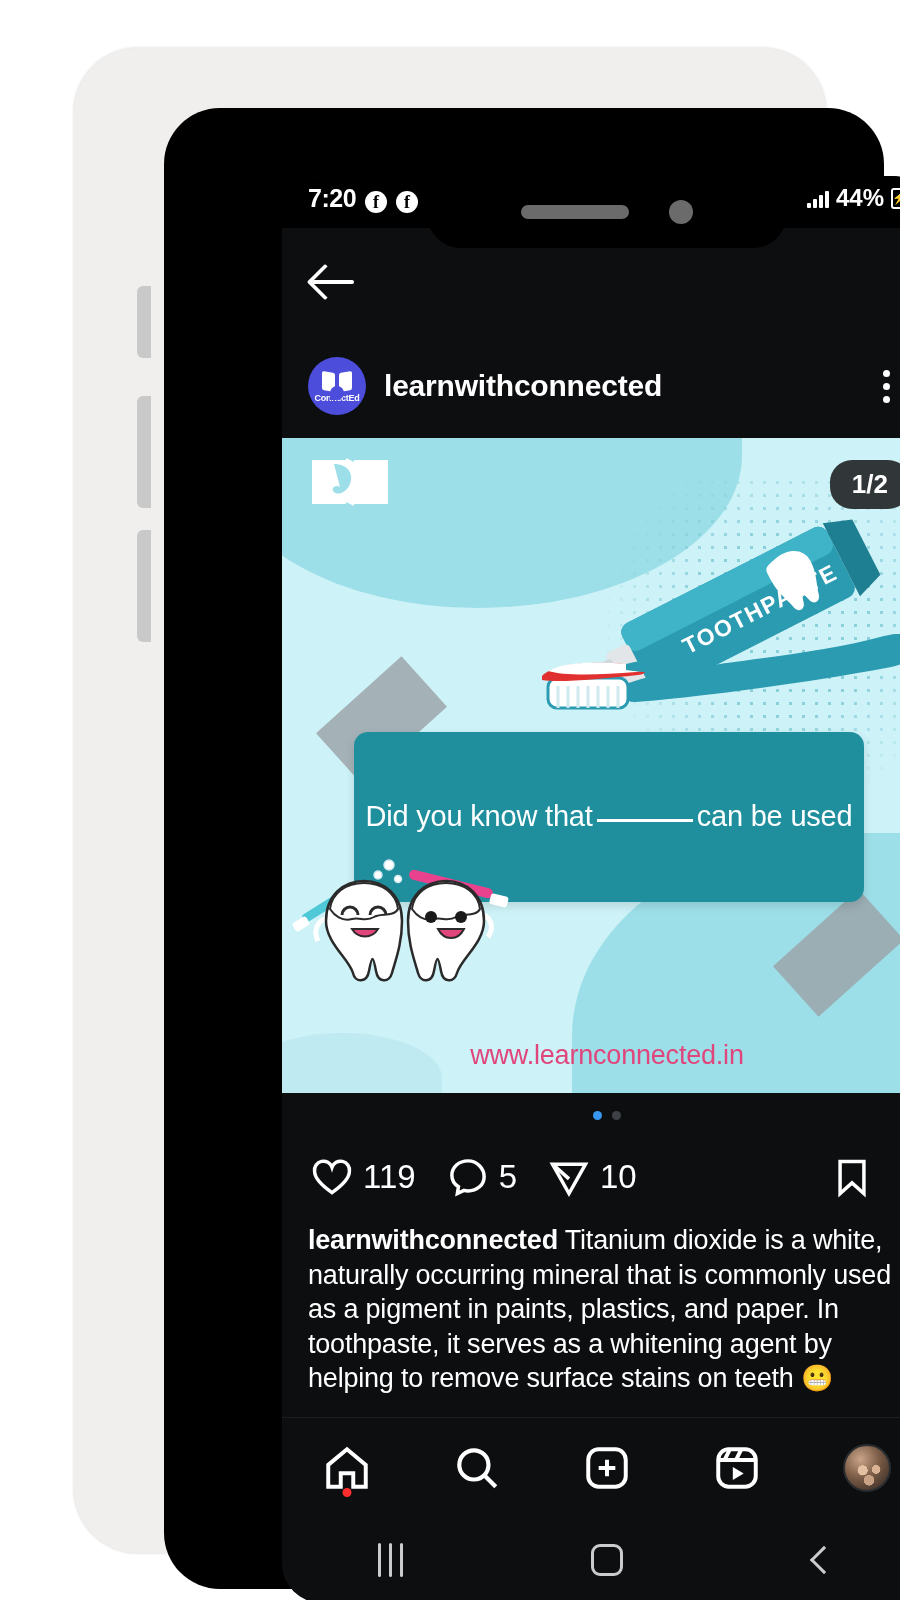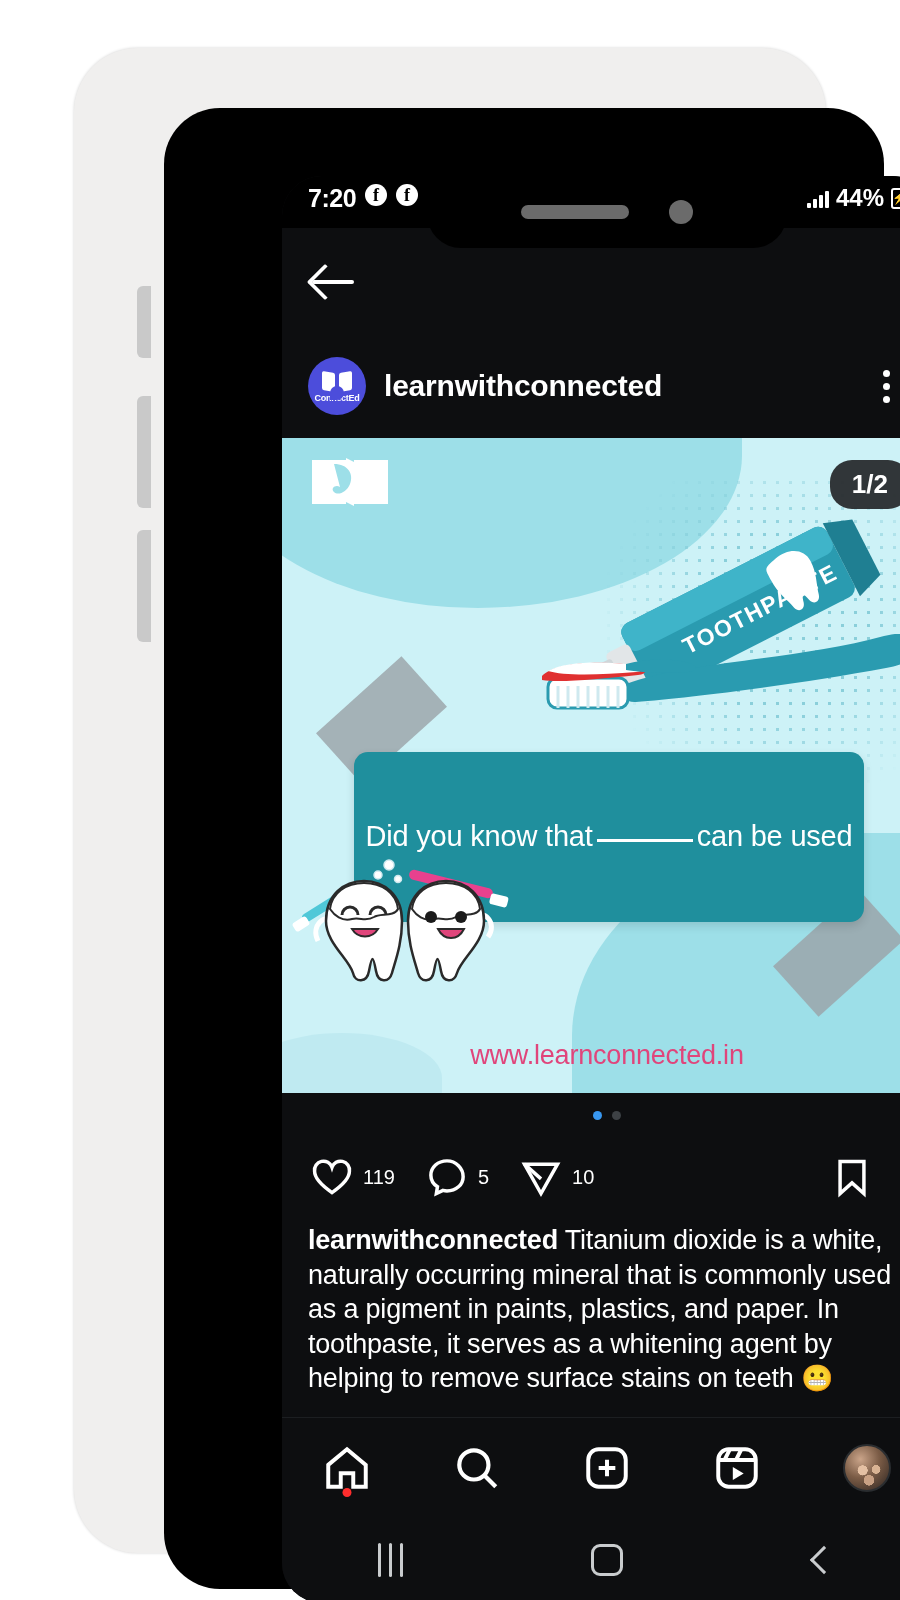--- a/index.html
+++ b/index.html
@@ -55,21 +55,21 @@
 
   
   .statusbar {
     position: relative;
     height: 52px;
     background: #000;
     display: flex; align-items: flex-start;
     padding: 8px 20px 0 26px;
     color: #fff;
   }
-  .sb-left { display: flex; align-items: flex-start; gap: 9px; }
+  .sb-left { display: flex; align-items: flex-end; gap: 9px; }
   .sb-time { font-size: 25px; font-weight: 700; letter-spacing: -.5px; }
   .fb-ico {
     width: 22px; height: 22px; border-radius: 50%;
     background: #fff; color: #000;
     font-size: 18px; font-weight: 700;
     display: flex; align-items: center; justify-content: center;
     font-family: "Liberation Serif", serif;
   }
   .sb-right {
     position: absolute; right: 24px; top: 8px;
@@ -186,21 +186,21 @@
   .tube-wrap { position:absolute; right:4px; top:58px; width:420px; height:260px; z-index:4; }
   .tape {
     position:absolute; background:#9ba4a8; opacity:.82; z-index:4;
   }
   .tape.t1 { left:42px; top:248px; width:115px; height:68px; transform: rotate(-42deg); }
   .tape.t2 { right:36px; bottom:106px; width:115px; height:68px; transform: rotate(-42deg); }
   .quiz-card {
     position:absolute; left:72px; top:294px; width:510px; height:170px;
     background:#1f8f9d; border-radius: 14px; z-index:5;
     display:flex; flex-direction:column; align-items:center; justify-content:center;
-    padding: 0 26px; box-shadow: 0 4px 10px rgba(0,0,0,.12); margin-top: 20px;
+    padding: 0 26px; box-shadow: 0 4px 10px rgba(0,0,0,.12);
   }
   .quiz-line {
     color:#fff; font-size: 29px; line-height: 1.5; letter-spacing:-.2px; white-space:nowrap;
   }
   .blank {
     display:inline-block; width: 96px; border-bottom: 3px solid #fff;
     margin: 0 4px; vertical-align: 4px;
   }
   .teeth-wrap { position:absolute; left:8px; bottom:98px; width:240px; height:150px; z-index:6; }
   .site-url {
@@ -215,21 +215,21 @@
   }
   .dot { width: 9px; height: 9px; border-radius: 50%; background:#3d4145; }
   .dot.active { background:#3897f0; }
 
   
   .actions {
     height: 80px; background:#0d0e10; display:flex; align-items:center;
     padding: 0 28px; gap: 0; color:#fff;
   }
   .act { display:flex; align-items:center; gap: 9px; margin-right: 30px; cursor:pointer; }
-  .act-count { font-size: 20px; font-weight:500; }
+  .act-count { font-size: 33px; font-weight:500; }
   .spacer { flex:1; }
 
   
   .caption {
     background:#0d0e10; padding: 6px 26px 0 26px; color:#fff;
     font-size: 27px; line-height: 1.28; letter-spacing:-.2px;
   }
   .caption b { font-weight: 700; }
   .cap-emoji { font-size: 26px; }
 

